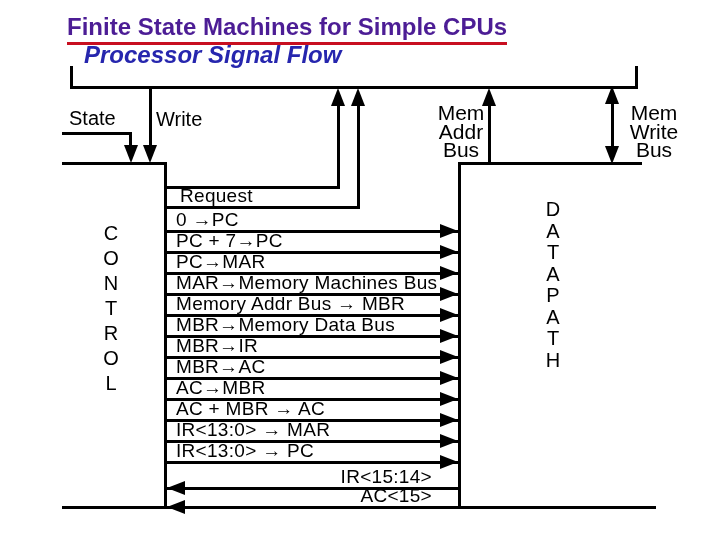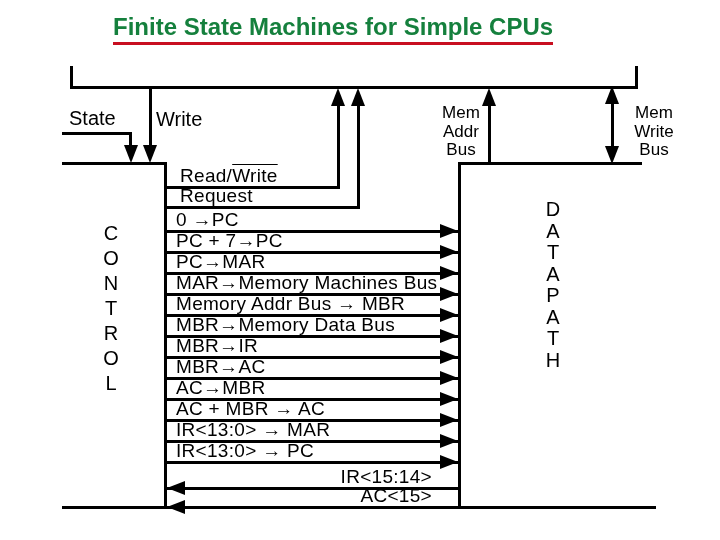--- a/index.html
+++ b/index.html
@@ -9,44 +9,45 @@
   }
   .hl{position:absolute;height:3px;background:#000;}
   .vl{position:absolute;width:3px;background:#000;}
   .lbl{position:absolute;font-size:19px;letter-spacing:0.3px;white-space:nowrap;line-height:20px;}
   .ar{position:absolute;width:0;height:0;}
   .ar.r{border-top:7px solid transparent;border-bottom:7px solid transparent;border-left:18px solid #000;}
   .ar.l{border-top:7px solid transparent;border-bottom:7px solid transparent;border-right:18px solid #000;}
   .ar.u{border-left:7px solid transparent;border-right:7px solid transparent;border-bottom:18px solid #000;}
   .ar.d{border-left:7px solid transparent;border-right:7px solid transparent;border-top:18px solid #000;}
   .ovl{text-decoration:overline;}
-  #title{position:absolute;left:67px;top:14px;font-size:24px;font-weight:bold;color:#15803d;
-         border-bottom:3px solid #c80f20;padding-bottom:1px;line-height:1.12;white-space:nowrap;margin-left:46px;}
+  #title{position:absolute;left:67px;top:14px;font-size:24px;font-weight:bold;color:#4c1d95;
+         border-bottom:3px solid #c80f20;padding-bottom:1px;line-height:1.12;white-space:nowrap;}
   #subtitle{position:absolute;left:84px;top:41px;font-size:24px;font-weight:bold;font-style:italic;
             color:#2626ae;white-space:nowrap;}
   .blocklabel{position:absolute;font-size:20px;white-space:nowrap;}
   .vertcol{position:absolute;width:34px;text-align:center;font-size:20px;}
   #control-letters{left:94px;top:221px;line-height:25px;}
   #datapath-letters{left:536px;top:199px;line-height:21.5px;}
-  .buslabel{position:absolute;width:54px;text-align:center;font-size:17px;line-height:18.5px;}
+  .buslabel{position:absolute;width:54px;text-align:center;font-size:21px;line-height:18.5px;}
   #mem-addr-label{left:434px;top:104px;}
   #mem-data-label{left:627px;top:104px;}
   .rowF .lbl{top:calc(var(--y) - 20px);left:176px;}
   .rowF .hl{top:var(--y);left:166px;width:292px;}
   .rowF .ar{top:calc(var(--y) - 6px);left:440px;}
   .rowB .lbl{top:calc(var(--y) - 20px);left:180px;width:252px;text-align:right;}
   .rowB .hl{top:var(--y);left:167px;width:291px;}
   .rowB .ar{top:calc(var(--y) - 6px);left:167px;}
 </style>
 </head>
 <body>
 
 <div id="slide">
 
   <div id="title">Finite State Machines for Simple CPUs</div>
+  <div id="subtitle">Processor Signal Flow</div>
 
   <div class="vl" style="left:70px;top:66px;height:23px;"></div>
   <div class="hl" style="left:70px;top:86px;width:568px;"></div>
   <div class="vl" style="left:635px;top:66px;height:23px;"></div>
 
   <div class="blocklabel" style="left:69px;top:107px;">State</div>
   <div class="hl" style="left:62px;top:132px;width:70px;"></div>
   <div class="vl" style="left:129px;top:132px;height:16px;"></div>
   <div class="ar d" style="left:124px;top:145px;"></div>
 
@@ -91,21 +92,20 @@
 
   <div class="buslabel" id="mem-data-label">
     <div>Mem</div>
     <div>Write</div>
     <div>Bus</div>
   </div>
   <div class="vl" style="left:611px;top:100px;height:50px;"></div>
   <div class="ar u" style="left:605px;top:86px;"></div>
   <div class="ar d" style="left:605px;top:146px;"></div>
 
-  <div class="lbl" style="left:180px;top:166px;"><span>Read/</span><span class="ovl">Write</span></div>
   <div class="hl" style="left:166px;top:186px;width:174px;"></div>
   <div class="vl" style="left:337px;top:104px;height:85px;"></div>
   <div class="ar u" style="left:331px;top:88px;"></div>
 
   <div class="lbl" style="left:180px;top:186px;">Request</div>
   <div class="hl" style="left:166px;top:206px;width:194px;"></div>
   <div class="vl" style="left:357px;top:104px;height:105px;"></div>
   <div class="ar u" style="left:351px;top:88px;"></div>
 
   <div class="rowF" style="--y:230px;">

